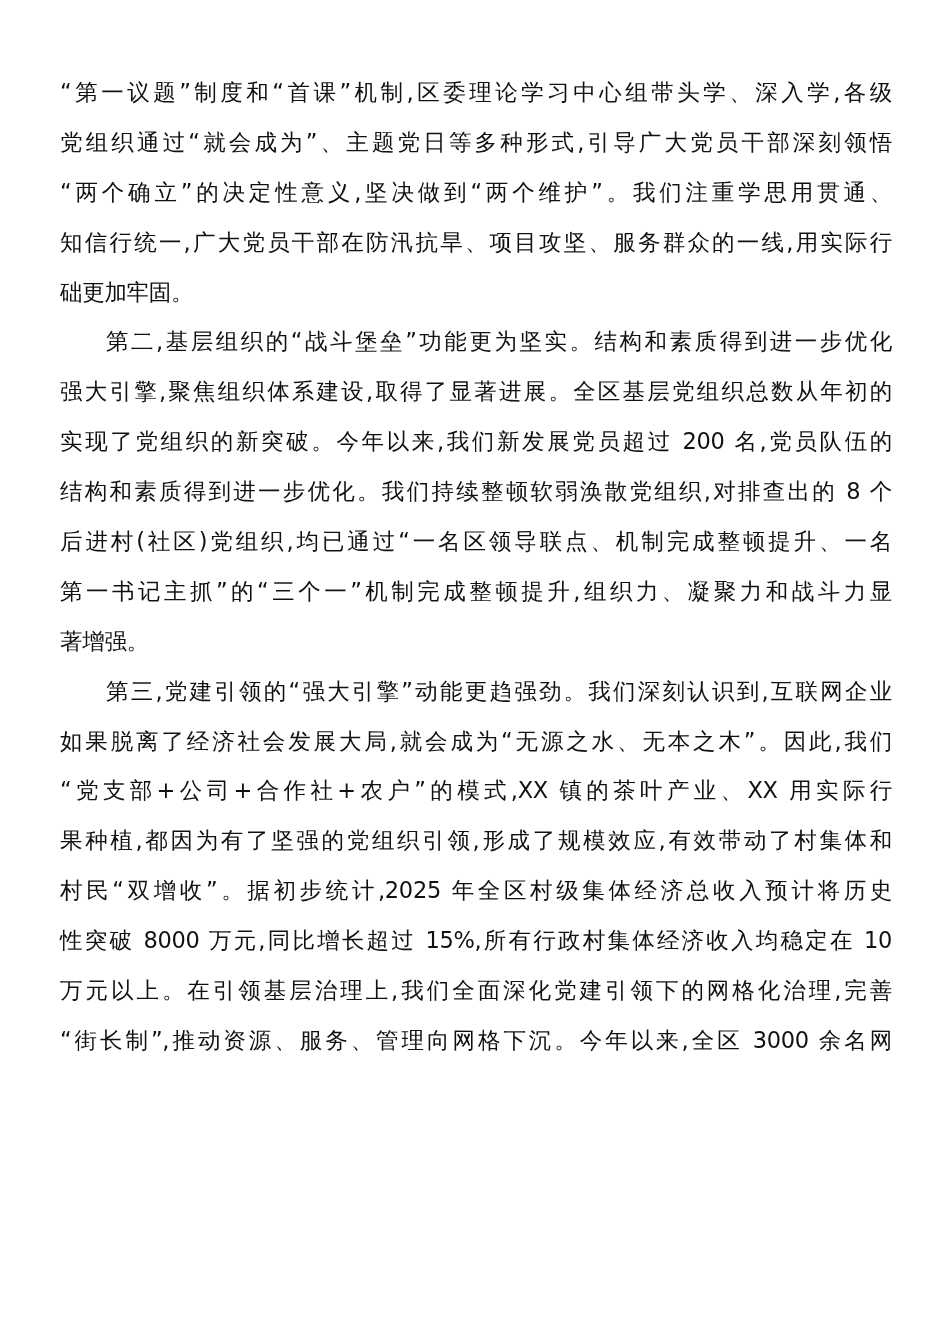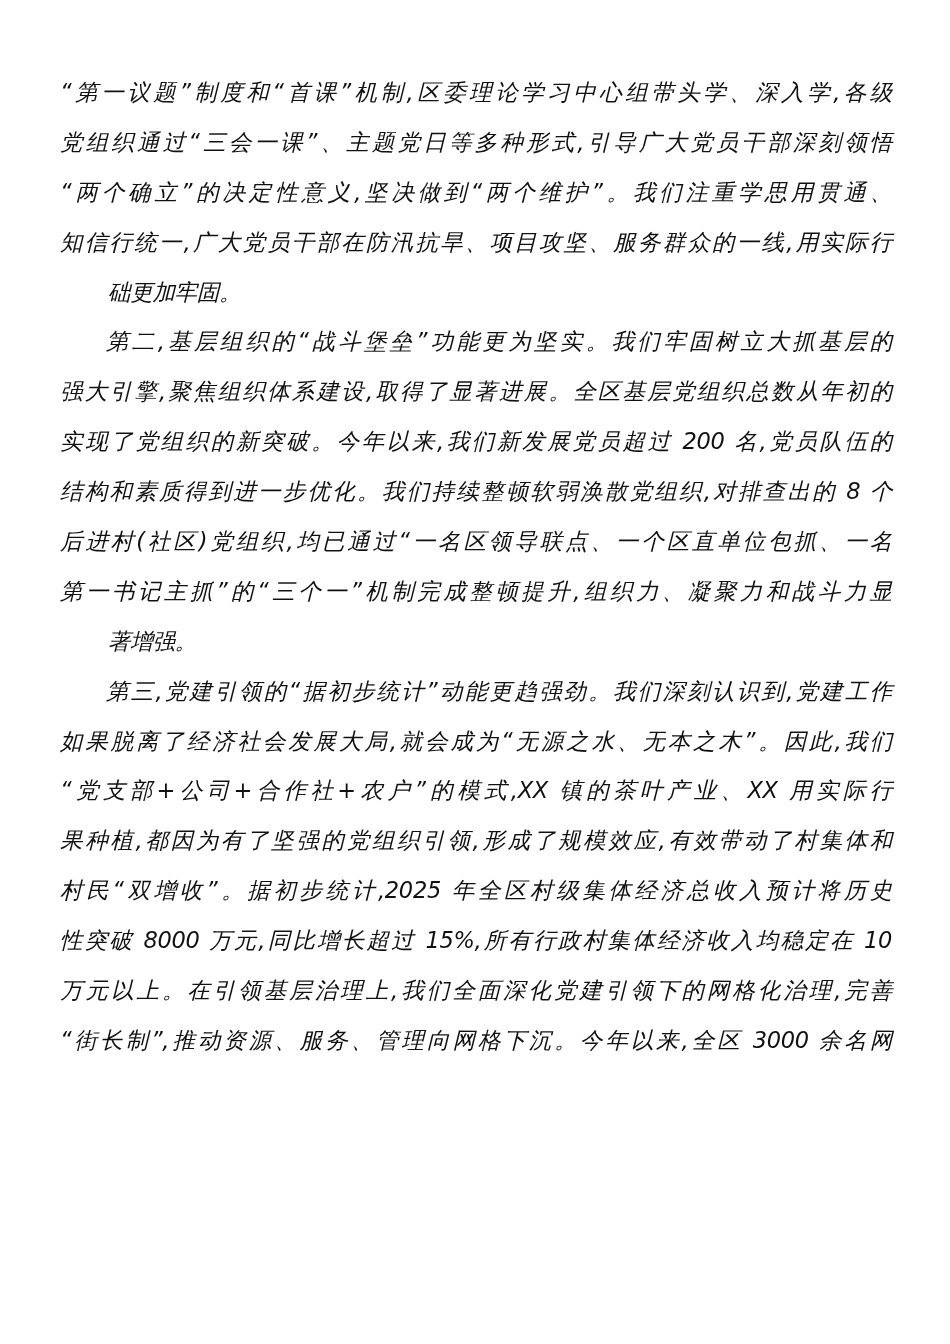--- a/index.html
+++ b/index.html
@@ -13,65 +13,63 @@
       overflow: hidden;
       position: relative;
       font-family: "DejaVu Sans", "Liberation Sans", sans-serif;
       color: #111111;
     }
     .page {
       position: absolute;
       left: 60px;
       top: 68px;
       width: 832px;
-      font-style: italic;
     }
     .line {
       height: 49.9px;
       line-height: 49.9px;
       font-size: 22.5px;
       white-space: nowrap;
       text-align: justify;
       text-align-last: justify;
       letter-spacing: -0.3px;
       overflow: visible;
     }
     .line.last {
       text-align-last: left;
-      margin-left: 48px;
     }
     .line.indent {
       padding-left: 46px;
     }
   </style>
 </head>
 <body>
 
 <div class="page">
 
   <div>
     <div class="line">“第一议题”制度和“首课”机制,区委理论学习中心组带头学、深入学,各级</div>
-    <div class="line">党组织通过“三会一课”、主题党日等多种形式,引导广大党员干部深刻领悟</div>
+    <div class="line">党组织通过“就会成为”、主题党日等多种形式,引导广大党员干部深刻领悟</div>
     <div class="line">“两个确立”的决定性意义,坚决做到“两个维护”。我们注重学思用贯通、</div>
     <div class="line">知信行统一,广大党员干部在防汛抗旱、项目攻坚、服务群众的一线,用实际行</div>
     <div class="line last">础更加牢固。</div>
   </div>
 
   <div>
-    <div class="line indent">第二,基层组织的“战斗堡垒”功能更为坚实。我们牢固树立大抓基层的</div>
+    <div class="line indent">第二,基层组织的“战斗堡垒”功能更为坚实。结构和素质得到进一步优化</div>
     <div class="line">强大引擎,聚焦组织体系建设,取得了显著进展。全区基层党组织总数从年初的</div>
     <div class="line">实现了党组织的新突破。今年以来,我们新发展党员超过 200 名,党员队伍的</div>
     <div class="line">结构和素质得到进一步优化。我们持续整顿软弱涣散党组织,对排查出的 8 个</div>
-    <div class="line">后进村(社区)党组织,均已通过“一名区领导联点、一个区直单位包抓、一名</div>
+    <div class="line">后进村(社区)党组织,均已通过“一名区领导联点、机制完成整顿提升、一名</div>
     <div class="line">第一书记主抓”的“三个一”机制完成整顿提升,组织力、凝聚力和战斗力显</div>
     <div class="line last">著增强。</div>
   </div>
 
   <div>
-    <div class="line indent">第三,党建引领的“据初步统计”动能更趋强劲。我们深刻认识到,党建工作</div>
+    <div class="line indent">第三,党建引领的“强大引擎”动能更趋强劲。我们深刻认识到,互联网企业</div>
     <div class="line">如果脱离了经济社会发展大局,就会成为“无源之水、无本之木”。因此,我们</div>
     <div class="line">“党支部+公司+合作社+农户”的模式,XX 镇的茶叶产业、XX 用实际行</div>
     <div class="line">果种植,都因为有了坚强的党组织引领,形成了规模效应,有效带动了村集体和</div>
     <div class="line">村民“双增收”。据初步统计,2025 年全区村级集体经济总收入预计将历史</div>
     <div class="line">性突破 8000 万元,同比增长超过 15%,所有行政村集体经济收入均稳定在 10</div>
     <div class="line">万元以上。在引领基层治理上,我们全面深化党建引领下的网格化治理,完善</div>
     <div class="line">“街长制”,推动资源、服务、管理向网格下沉。今年以来,全区 3000 余名网</div>
   </div>
 
 </div>

